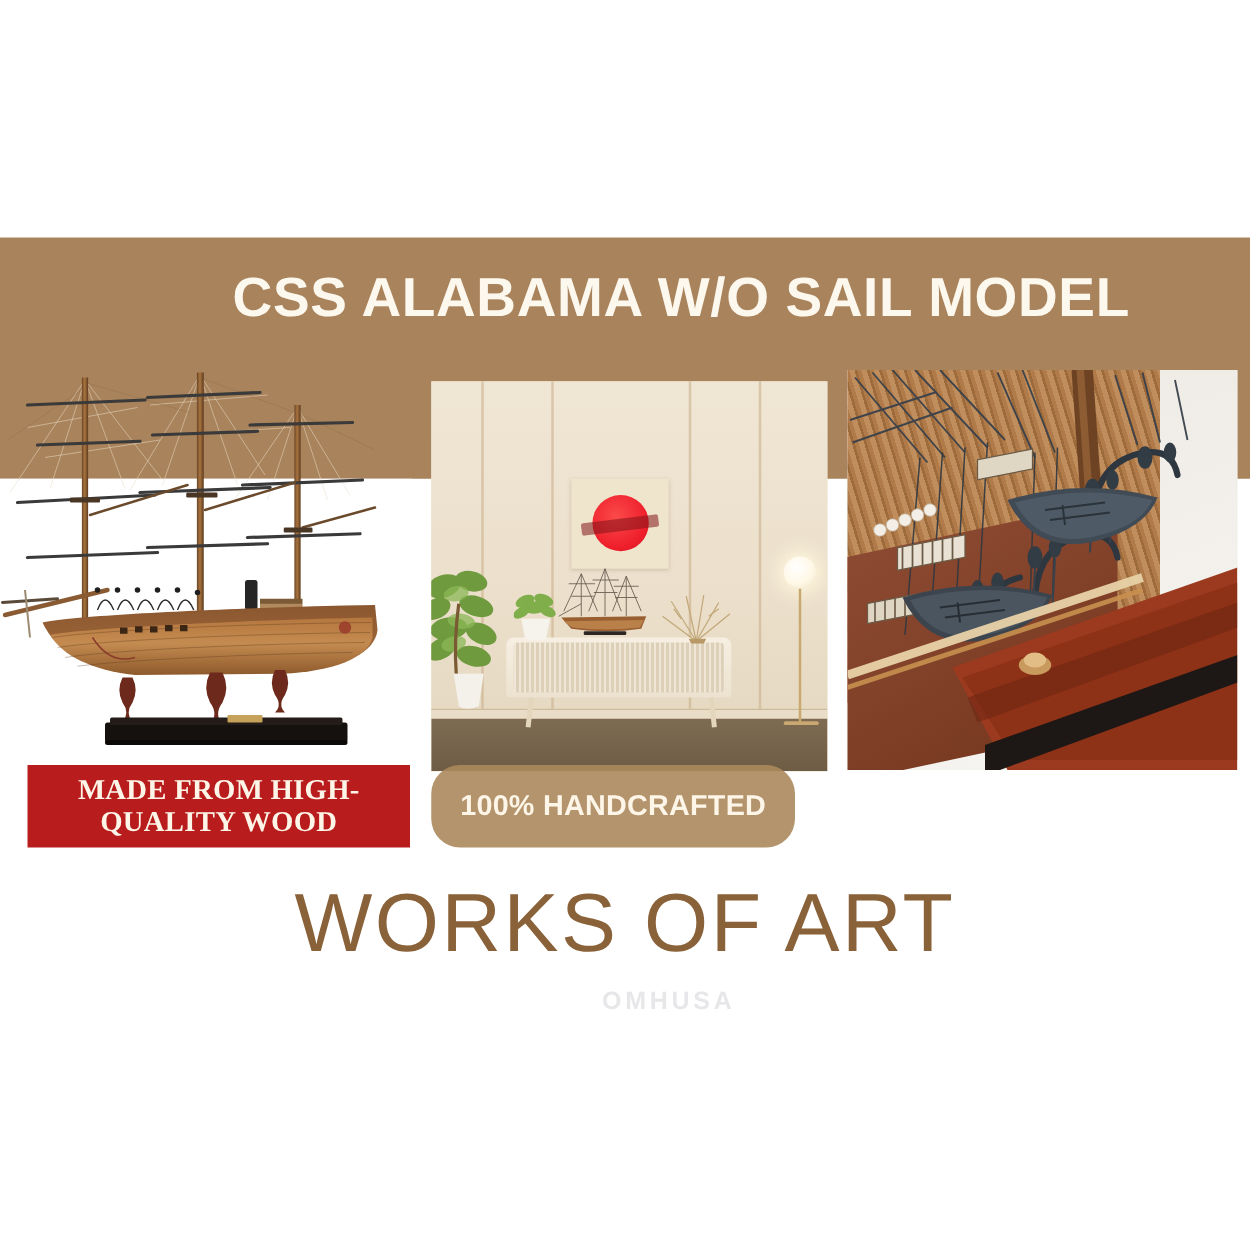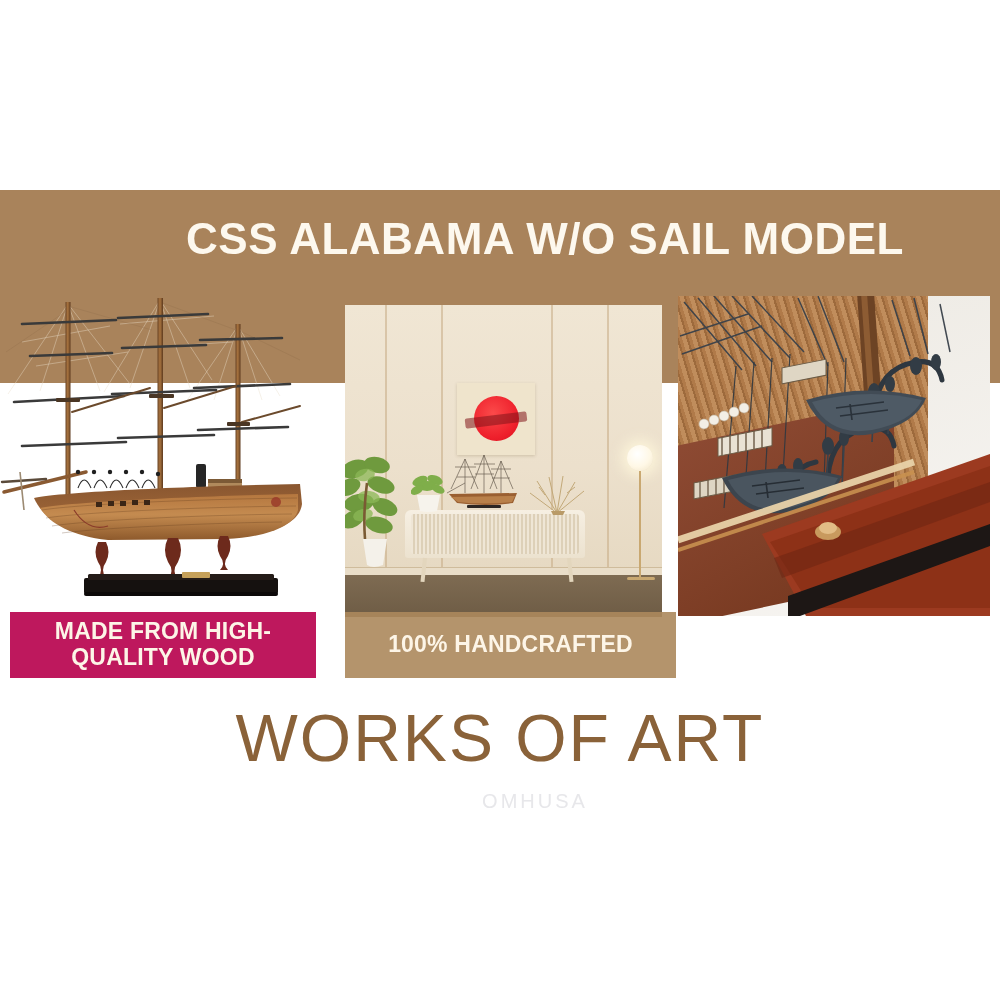--- a/index.html
+++ b/index.html
@@ -182,22 +182,22 @@
     align-items: center;
     justify-content: center;
     text-align: center;
     color: #fdf5e7;
     font-family: "Liberation Sans", sans-serif;
     font-size: 23px;
     font-weight: 700;
     line-height: 1.12;
     letter-spacing: .2px;
   }
-  #caption-1 { left: 10px;  top: 612px; width: 306px; height: 66px; background: #be185d; }
-  #caption-2 { left: 345px; top: 612px; width: 331px; height: 66px; background: rgba(172,136,92,.90); }
+  #caption-1 { left: 22px;  top: 612px; width: 306px; height: 66px; background: #b91c1c; font-family: Liberation Serif, serif; }
+  #caption-2 { left: 345px; top: 612px; width: 291px; height: 66px; background: rgba(172,136,92,.90); border-radius: 23px; }
   #caption-3 { left: 678px; top: 612px; width: 312px; height: 66px; background: rgba(170,136,95,.93); }
 
   
   .headline {
     position: absolute;
     left: 0; top: 700px; width: 1000px;
     text-align: center;
     color: #8a6239;
     font-family: "Liberation Sans", sans-serif;
     font-size: 66px;
@@ -205,21 +205,21 @@
     letter-spacing: 2px;
     white-space: nowrap;
   }
   .watermark {
     position: absolute;
     left: 0; top: 790px; width: 1000px;
     text-align: center;
     color: #e7e7ea;
     font-family: "Liberation Sans", sans-serif;
     font-size: 20px;
-    font-weight: 400;
+    font-weight: 700;
     letter-spacing: 3px;
     padding-left: 70px;
     box-sizing: border-box;
   }
 </style>
 </head>
 <body>
 
 <div id="poster">
 

